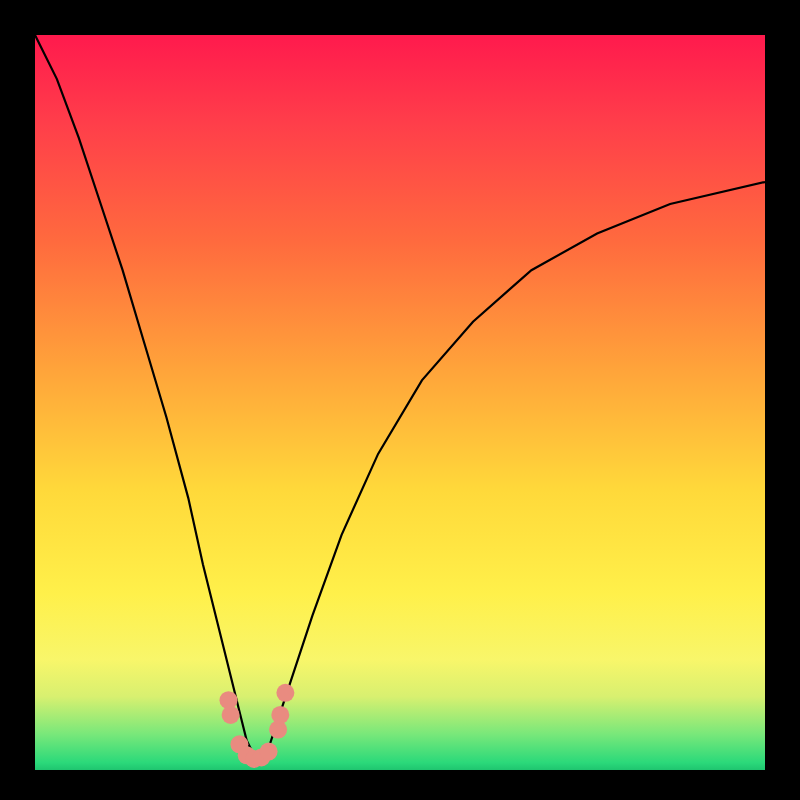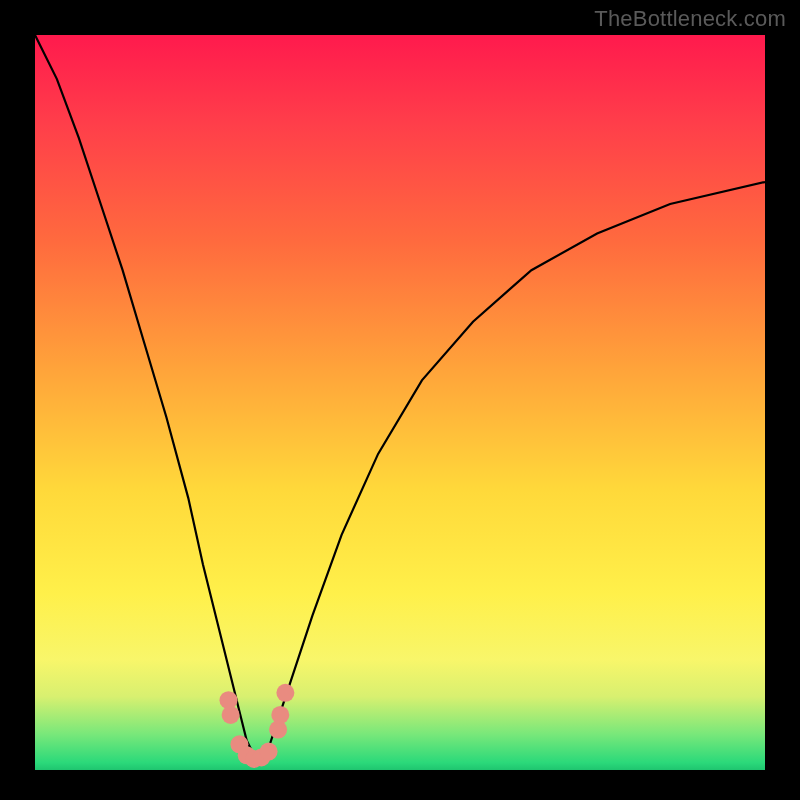--- a/index.html
+++ b/index.html
@@ -74,14 +74,13 @@
           <circle cx="211.7" cy="720.3" r="9" fill="#e98b80"></circle>
           <circle cx="219.0" cy="724.0" r="9" fill="#e98b80"></circle>
           <circle cx="226.3" cy="722.5" r="9" fill="#e98b80"></circle>
           <circle cx="233.6" cy="716.6" r="9" fill="#e98b80"></circle>
           <circle cx="243.1" cy="694.6" r="9" fill="#e98b80"></circle>
           <circle cx="245.3" cy="679.9" r="9" fill="#e98b80"></circle>
           <circle cx="250.4" cy="657.8" r="9" fill="#e98b80"></circle>
         </g>
     </svg>
   </div>
-  <div class="attribution">TheBottleneck.com</div>
 </div>
 
 </body></html>

